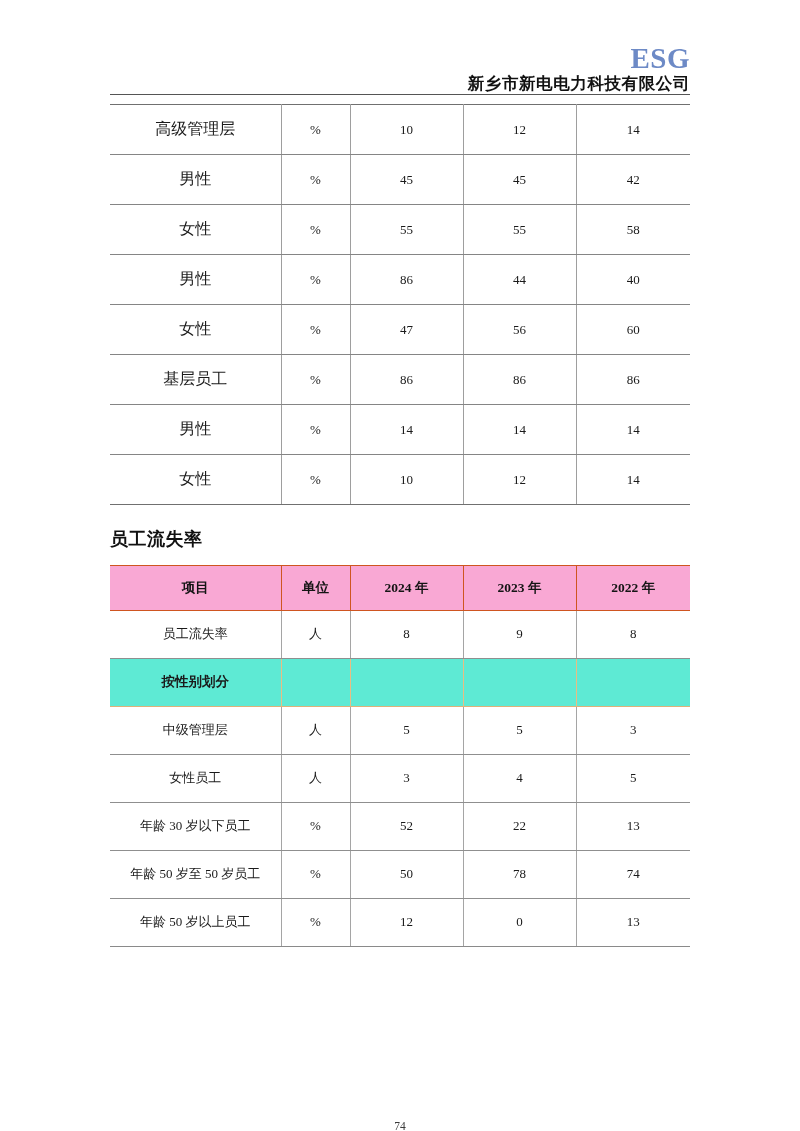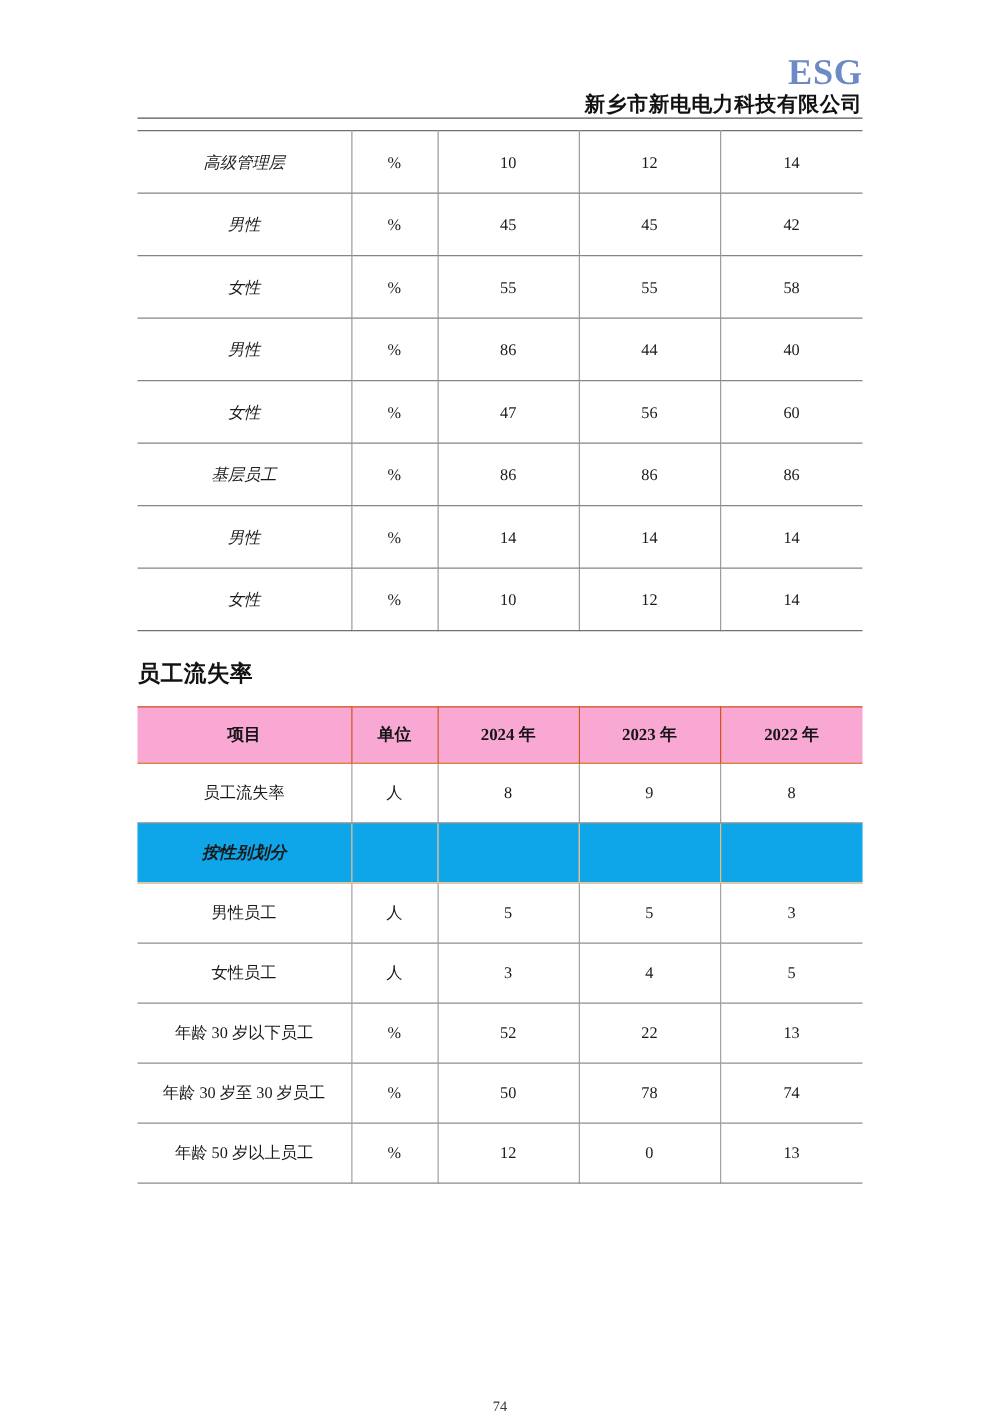--- a/index.html
+++ b/index.html
@@ -83,21 +83,21 @@
 
   
   #table-workforce td {
     height: 49px;
     font-size: 13px;
     border-top: 0.9px solid #858585;
     border-bottom: 0.9px solid #858585;
     border-left: 0.9px solid #9e9e9e;
     border-right: 0.9px solid #9e9e9e;
   }
-  #table-workforce td.cell-item { font-size: 13px; font-style: italic; }
+  #table-workforce td.cell-item { font-size: 16px; }
   #table-workforce td.cell-unit,
   #table-workforce td.cell-num { font-family: "Liberation Serif", "DejaVu Serif", serif; font-size: 13px; }
   #table-workforce tr:first-child td { border-top: 1.1px solid #707070; }
   #table-workforce tr:last-child td  { border-bottom: 1.1px solid #707070; }
   #table-workforce td:first-child { border-left: none; }
   #table-workforce td:last-child  { border-right: none; }
 
   .table1-wrap { margin-top: 9px; }
 
   
@@ -130,27 +130,26 @@
     border-bottom: 0.9px solid #8f8f8f;
     border-left: 0.9px solid #a5a5a5;
     border-right: 0.9px solid #a5a5a5;
     background: #ffffff;
   }
   #table-turnover td:first-child { border-left: none; }
   #table-turnover td:last-child  { border-right: none; }
   #table-turnover tr:last-child td { border-bottom: 1.1px solid #8a8a8a; }
 
   #table-turnover tr.group-row td {
-    background: #0ea5e9;
+    background: #5eead4;
     border-top-color: #e0b179;
     border-bottom-color: #e0b179;
     border-left-color: #e8bd84;
     border-right-color: #e8bd84;
     height: 47px;
-    font-style: italic;
   }
   #table-turnover tr.group-row td.cell-item {
     font-size: 13.5px;
     font-weight: 700;
     text-align: center;
   }
 
   .cell-item   { font-size: 13.5px; }
   .cell-unit   { font-size: 13px; }
   .cell-num    { font-size: 13px; }
@@ -276,42 +275,42 @@
           <td class="cell-num">8</td>
         </tr>
         <tr class="group-row">
           <td class="cell-item">按性别划分</td>
           <td class="cell-unit cell-empty"></td>
           <td class="cell-num cell-empty"></td>
           <td class="cell-num cell-empty"></td>
           <td class="cell-num cell-empty"></td>
         </tr>
         <tr>
-          <td class="cell-item">男性员工</td>
+          <td class="cell-item">中级管理层</td>
           <td class="cell-unit">人</td>
           <td class="cell-num">5</td>
           <td class="cell-num">5</td>
           <td class="cell-num">3</td>
         </tr>
         <tr>
           <td class="cell-item">女性员工</td>
           <td class="cell-unit">人</td>
           <td class="cell-num">3</td>
           <td class="cell-num">4</td>
           <td class="cell-num">5</td>
         </tr>
         <tr>
           <td class="cell-item">年龄 30 岁以下员工</td>
           <td class="cell-unit">%</td>
           <td class="cell-num">52</td>
           <td class="cell-num">22</td>
           <td class="cell-num">13</td>
         </tr>
         <tr>
-          <td class="cell-item">年龄 30 岁至 30 岁员工</td>
+          <td class="cell-item">年龄 50 岁至 50 岁员工</td>
           <td class="cell-unit">%</td>
           <td class="cell-num">50</td>
           <td class="cell-num">78</td>
           <td class="cell-num">74</td>
         </tr>
         <tr>
           <td class="cell-item">年龄 50 岁以上员工</td>
           <td class="cell-unit">%</td>
           <td class="cell-num">12</td>
           <td class="cell-num">0</td>

